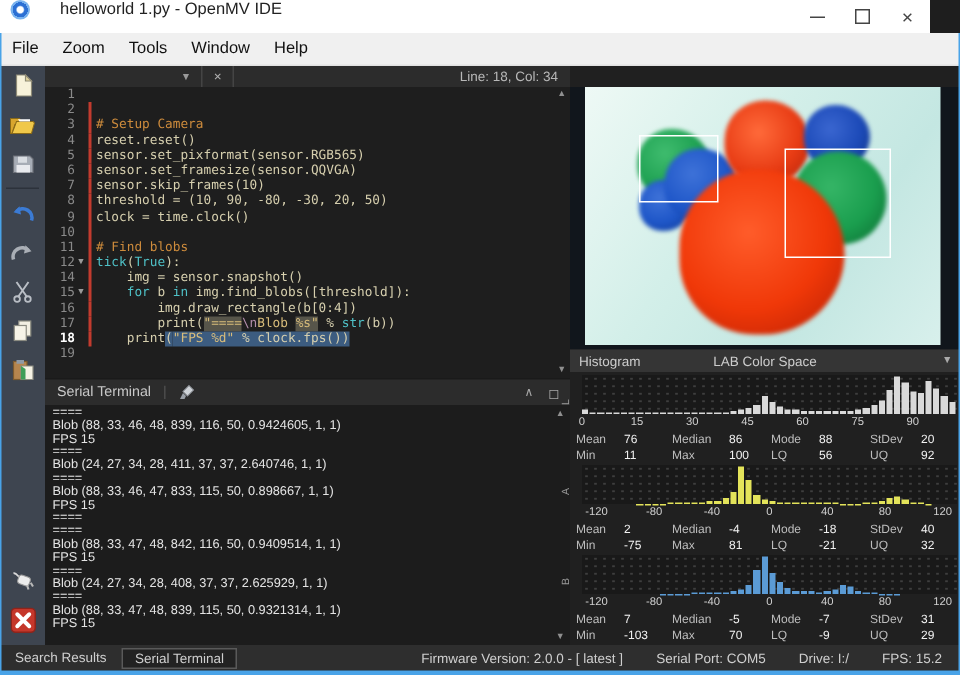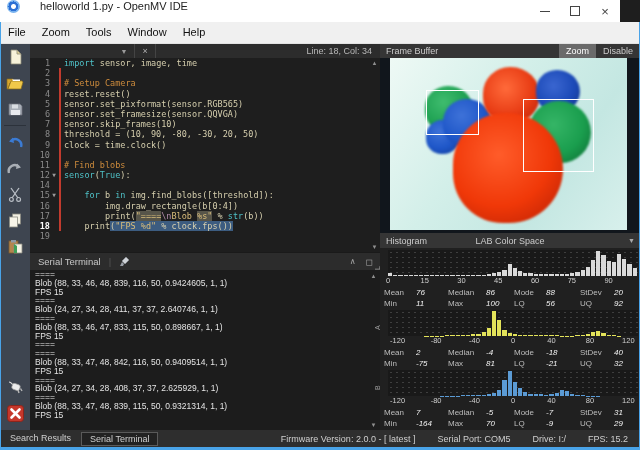--- a/index.html
+++ b/index.html
@@ -85,21 +85,21 @@
   .ch-label{position:absolute;left:0;top:6px;width:8px;color:#9a9a9a;font-size:7px;
             transform:rotate(-90deg);transform-origin:4px 10px;}
   .hbars{position:absolute;inset:0;display:flex;align-items:flex-end;}
   .hbars div{flex:1;margin-right:1px;}
   .haxis{position:absolute;left:8px;right:2px;top:26px;height:10px;}
   .haxis span{position:absolute;transform:translateX(-50%);font-size:7.5px;color:#cfcfcf;line-height:10px;}
   .hstats{position:absolute;left:4px;right:0;top:37px;}
   .hstat-row{display:grid;grid-template-columns:32px 32px 38px 28px 32px 34px 34px 1fr;
              height:11px;line-height:11px;font-size:8px;}
   .hstat-row .lab{color:#bdbdbd;}
-  .hstat-row .val{color:#f2f2f2;font-style:italic;}
+  .hstat-row .val{color:#f2f2f2;}
   
   .statusbar{position:absolute;left:0;top:430px;width:640px;height:17px;background:#2e2e2e;
              display:flex;align-items:center;font-size:9px;color:#cfcfcf;}
   .st-tab{padding:1px 8px;margin-left:2px;}
   .st-tab.active{background:#222222;border:1px solid #5a5a5a;}
   .st-right{margin-left:auto;display:flex;gap:22px;padding-right:12px;}
   svg{display:block;}
 </style>
 </head>
 <body>
@@ -211,21 +211,20 @@
         <span class="tab-caret">▼</span>
         <span class="tab-close">×</span>
         <span class="linecol">Line: 18, Col: 34</span>
       </div>
       <div class="editor">
         <div>
             <div class="code-line">
               <span class="gutter-num">1</span>
               <span class="fold-col"></span>
               <span class="change-bar"></span>
-              <span class="code-text"><span class="tk-k">import</span><span class="tk-d"> sensor, image, time</span></span>
             </div>
             <div class="code-line">
               <span class="gutter-num">2</span>
               <span class="fold-col"></span>
               <span class="change-bar on"></span>
               <span class="code-text"></span>
             </div>
             <div class="code-line">
               <span class="gutter-num">3</span>
               <span class="fold-col"></span>
@@ -277,26 +276,27 @@
             <div class="code-line">
               <span class="gutter-num">11</span>
               <span class="fold-col"></span>
               <span class="change-bar on"></span>
               <span class="code-text"><span class="tk-c"># Find blobs</span></span>
             </div>
             <div class="code-line">
               <span class="gutter-num">12</span>
               <span class="fold-col">▼</span>
               <span class="change-bar on"></span>
-              <span class="code-text"><span class="tk-k">sensor</span><span class="tk-d">(</span><span class="tk-k">True</span><span class="tk-d">):</span></span>
+              <span class="code-text"><span class="tk-k">tick</span><span class="tk-d">(</span><span class="tk-k">True</span><span class="tk-d">):</span></span>
             </div>
             <div class="code-line">
               <span class="gutter-num">14</span>
               <span class="fold-col"></span>
               <span class="change-bar on"></span>
+              <span class="code-text"><span class="tk-d">    img = sensor.snapshot()</span></span>
             </div>
             <div class="code-line">
               <span class="gutter-num">15</span>
               <span class="fold-col">▼</span>
               <span class="change-bar on"></span>
               <span class="code-text"><span class="tk-d">    </span><span class="tk-k">for</span><span class="tk-d"> b </span><span class="tk-k">in</span><span class="tk-d"> img.find_blobs([threshold]):</span></span>
             </div>
             <div class="code-line">
               <span class="gutter-num">16</span>
               <span class="fold-col"></span>
@@ -359,27 +359,20 @@
             <div class="term-line">Blob (88, 33, 47, 48, 839, 115, 50, 0.9321314, 1, 1)</div>
             <div class="term-line">FPS 15</div>
           </div>
         <span class="sb-arrow" style="top:228px;"></span>
       </div>
       <span class="sb-arrow" style="top:228px;right:2px;position:absolute;">▲</span>
       <span class="sb-arrow" style="top:377px;right:2px;position:absolute;">▼</span>
     </div>
 
     <div class="right-col">
-      <div class="fb-header">
-        <span class="fb-title">Frame Buffer</span>
-        <span class="fb-btns">
-          <span class="fb-btn on">Zoom</span>
-          <span class="fb-btn">Disable</span>
-        </span>
-      </div>
       <div class="fb-stage">
         <div class="fb-image">
           <div class="pom" style="left:35px;top:28px;width:48px;height:46px;background:radial-gradient(circle at 38% 35%,#3fbc6e,#1ea152 55%,#0d6e35);"></div>
           <div class="pom" style="left:36px;top:62px;width:34px;height:34px;background:radial-gradient(circle at 40% 35%,#3e72d8,#1e56c8 55%,#123a90);"></div>
           <div class="pom" style="left:53px;top:41px;width:49px;height:48px;background:radial-gradient(circle at 38% 35%,#3e72d8,#1e56c8 55%,#123a90);"></div>
           <div class="pom" style="left:93px;top:9px;width:57px;height:56px;background:radial-gradient(circle at 40% 38%,#ff6a3a,#e83c14 55%,#b02008);"></div>
           <div class="pom" style="left:146px;top:12px;width:44px;height:42px;background:radial-gradient(circle at 40% 38%,#3a66d0,#1c4ab8 55%,#123282);"></div>
           <div class="pom" style="left:139px;top:43px;width:62px;height:62px;background:radial-gradient(circle at 40% 38%,#35b566,#1a9e4e 55%,#0b6830);"></div>
           <div class="pom" style="left:63px;top:55px;width:110px;height:110px;background:radial-gradient(circle at 42% 38%,#ff5c2a,#f03808 55%,#b51e04);"></div>
           <div>
@@ -635,21 +628,21 @@
                 <span class="val">7</span>
                 <span class="lab">Median</span>
                 <span class="val">-5</span>
                 <span class="lab">Mode</span>
                 <span class="val">-7</span>
                 <span class="lab">StDev</span>
                 <span class="val">31</span>
               </div>
               <div class="hstat-row">
                 <span class="lab">Min</span>
-                <span class="val">-164</span>
+                <span class="val">-103</span>
                 <span class="lab">Max</span>
                 <span class="val">70</span>
                 <span class="lab">LQ</span>
                 <span class="val">-9</span>
                 <span class="lab">UQ</span>
                 <span class="val">29</span>
               </div>
             </div>
           </div>
         </div>

